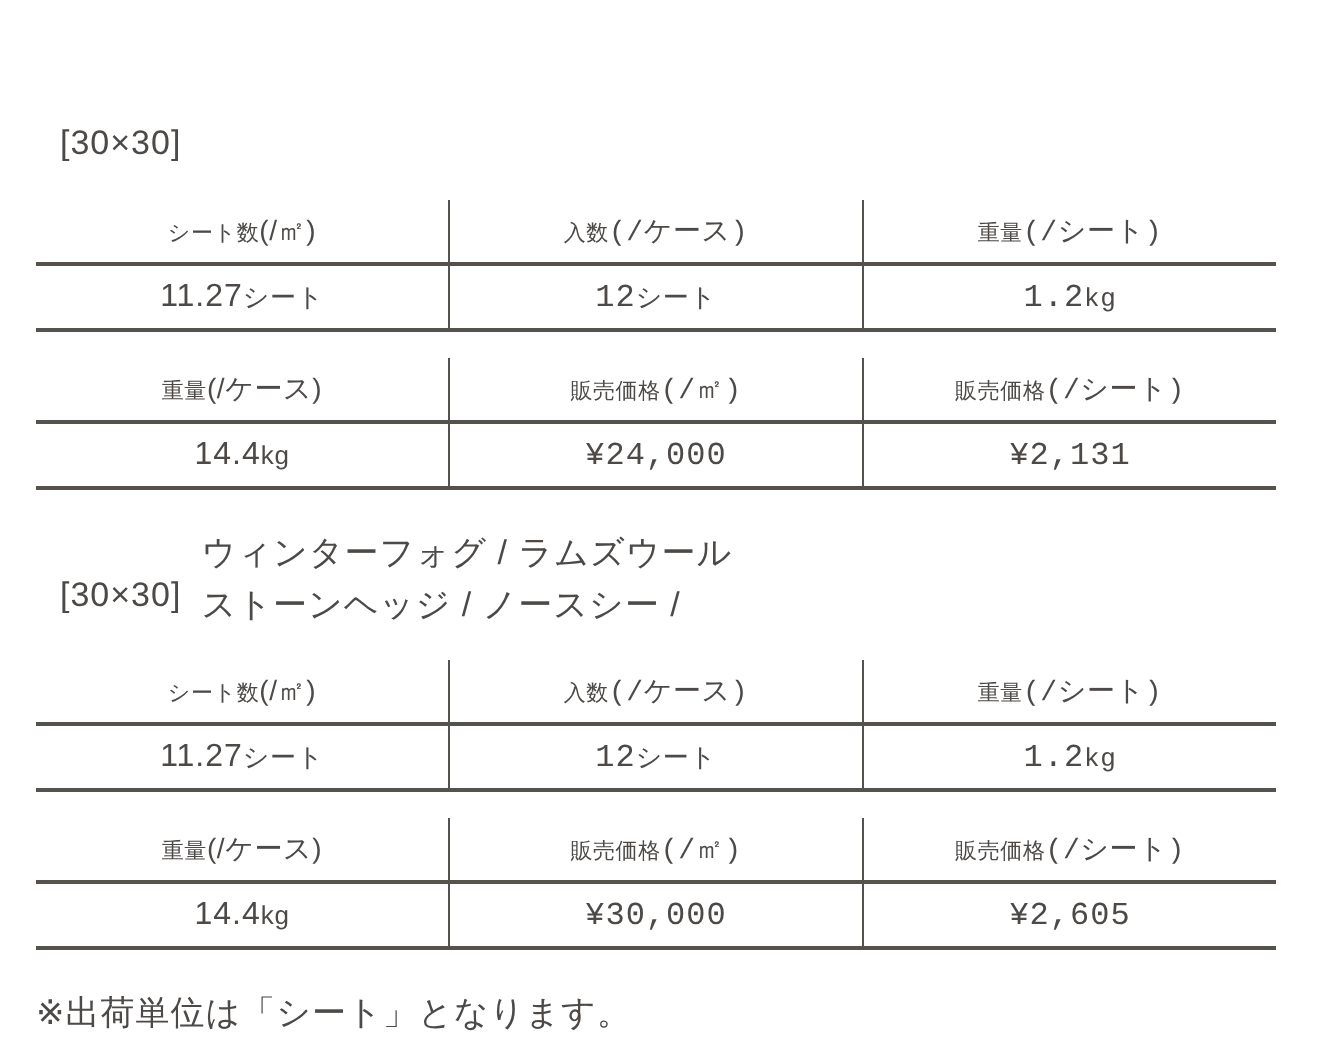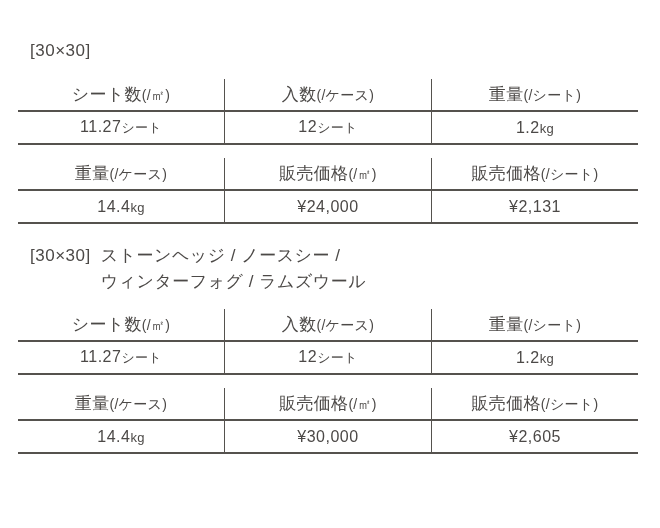--- a/index.html
+++ b/index.html
@@ -20,44 +20,44 @@
   }
 
   .section-title {
     display: flex;
     align-items: flex-start;
     margin: 14px 0 0 12px;
     font-size: 17px;
     line-height: 26px;
     letter-spacing: 0.5px;
   }
-  .section-title .size-label { white-space: nowrap; margin-right: 10px; }
+  .section-title .size-label { white-space: nowrap; margin-right: 10px; margin-top: 21px; }
   .section-title .name-lines div { white-space: nowrap; }
   .mt-sec2 { margin-top: 19px; }
 
   table.spec-table {
     border-collapse: collapse;
     table-layout: fixed;
     width: 620px;
     margin-top: 13px;
   }
   table.spec-table.first { margin-top: 15px; }
   table.spec-table.t2a { margin-top: 14px; }
   .spec-table th, .spec-table td {
     width: 33.333%;
     height: 31px;
     text-align: center;
     vertical-align: middle;
     padding: 0;
     font-weight: normal;
     border-bottom: 2px solid #55524e;
   }
-  .spec-table th + th, .spec-table td + td { border-left: 1.5px solid #55524e; }
+  .spec-table th + th, .spec-table td + td { border-left: 1.5px solid #55524e; font-family: Liberation Mono, monospace; }
 
-  .h-label { font-size: 17px; letter-spacing: 0.3px; text-align: right; }
+  .h-label { font-size: 11px; letter-spacing: 0.3px; text-align: right; }
   .h-unit  { font-size: 14px; letter-spacing: 0.3px; }
   .v-num   { font-size: 16px; letter-spacing: 0.5px; }
   .v-unit  { font-size: 13px; letter-spacing: 0.3px; margin-top: 48px; }
 
   .footnote {
     margin: 21px 0 0 0;
     font-size: 17px;
     line-height: 22px;
     letter-spacing: 0.5px;
   }
@@ -101,22 +101,22 @@
           <td><span class="v-num">¥2,131</span><span class="v-unit"></span></td>
         </tr>
       </tbody>
     </table>
   </div>
 
   <div>
     <div class="section-title mt-sec2">
       <span class="size-label">[30×30]</span>
       <div class="name-lines">
+        <div>ウィンターフォグ / ラムズウール</div>
         <div>ストーンヘッジ / ノースシー /</div>
-        <div>ウィンターフォグ / ラムズウール</div>
       </div>
     </div>
 
     <table class="spec-table t2a">
       <tbody>
         <tr>
           <th><span class="h-label">シート数</span><span class="h-unit">(/㎡)</span></th>
           <th><span class="h-label">入数</span><span class="h-unit">(/ケース)</span></th>
           <th><span class="h-label">重量</span><span class="h-unit">(/シート)</span></th>
         </tr>
@@ -137,14 +137,15 @@
         </tr>
         <tr>
           <td><span class="v-num">14.4</span><span class="v-unit">kg</span></td>
           <td><span class="v-num">¥30,000</span><span class="v-unit"></span></td>
           <td><span class="v-num">¥2,605</span><span class="v-unit"></span></td>
         </tr>
       </tbody>
     </table>
   </div>
 
+  <p class="footnote">※出荷単位は「シート」となります。</p>
 
 </div>
 
 </body></html>

